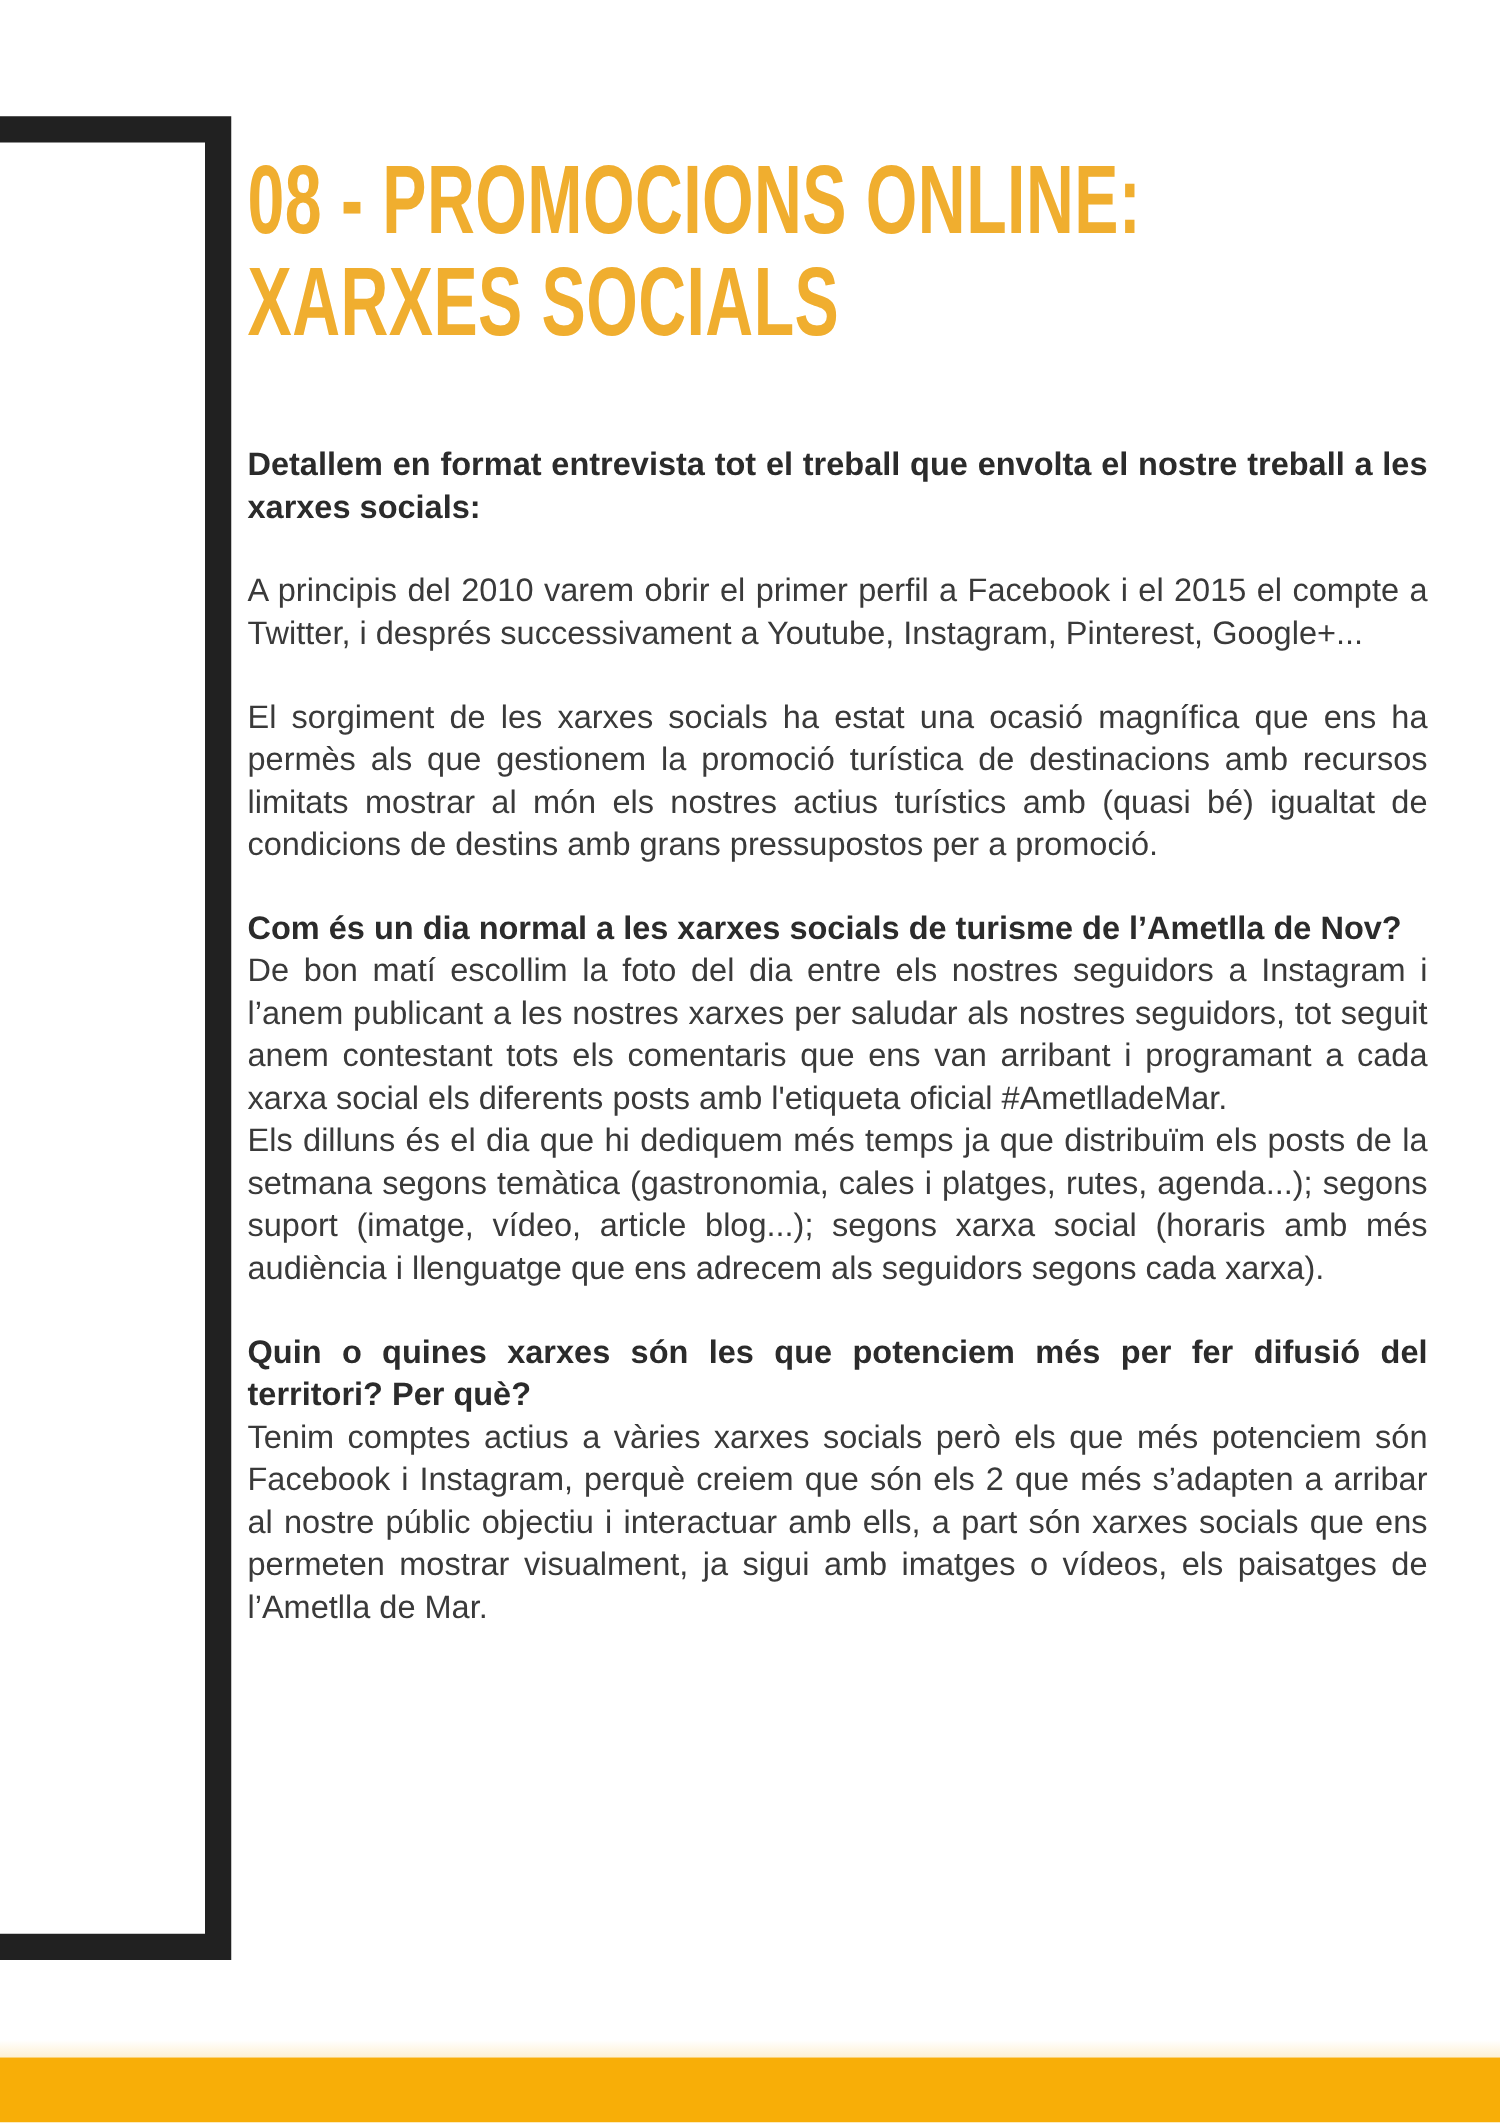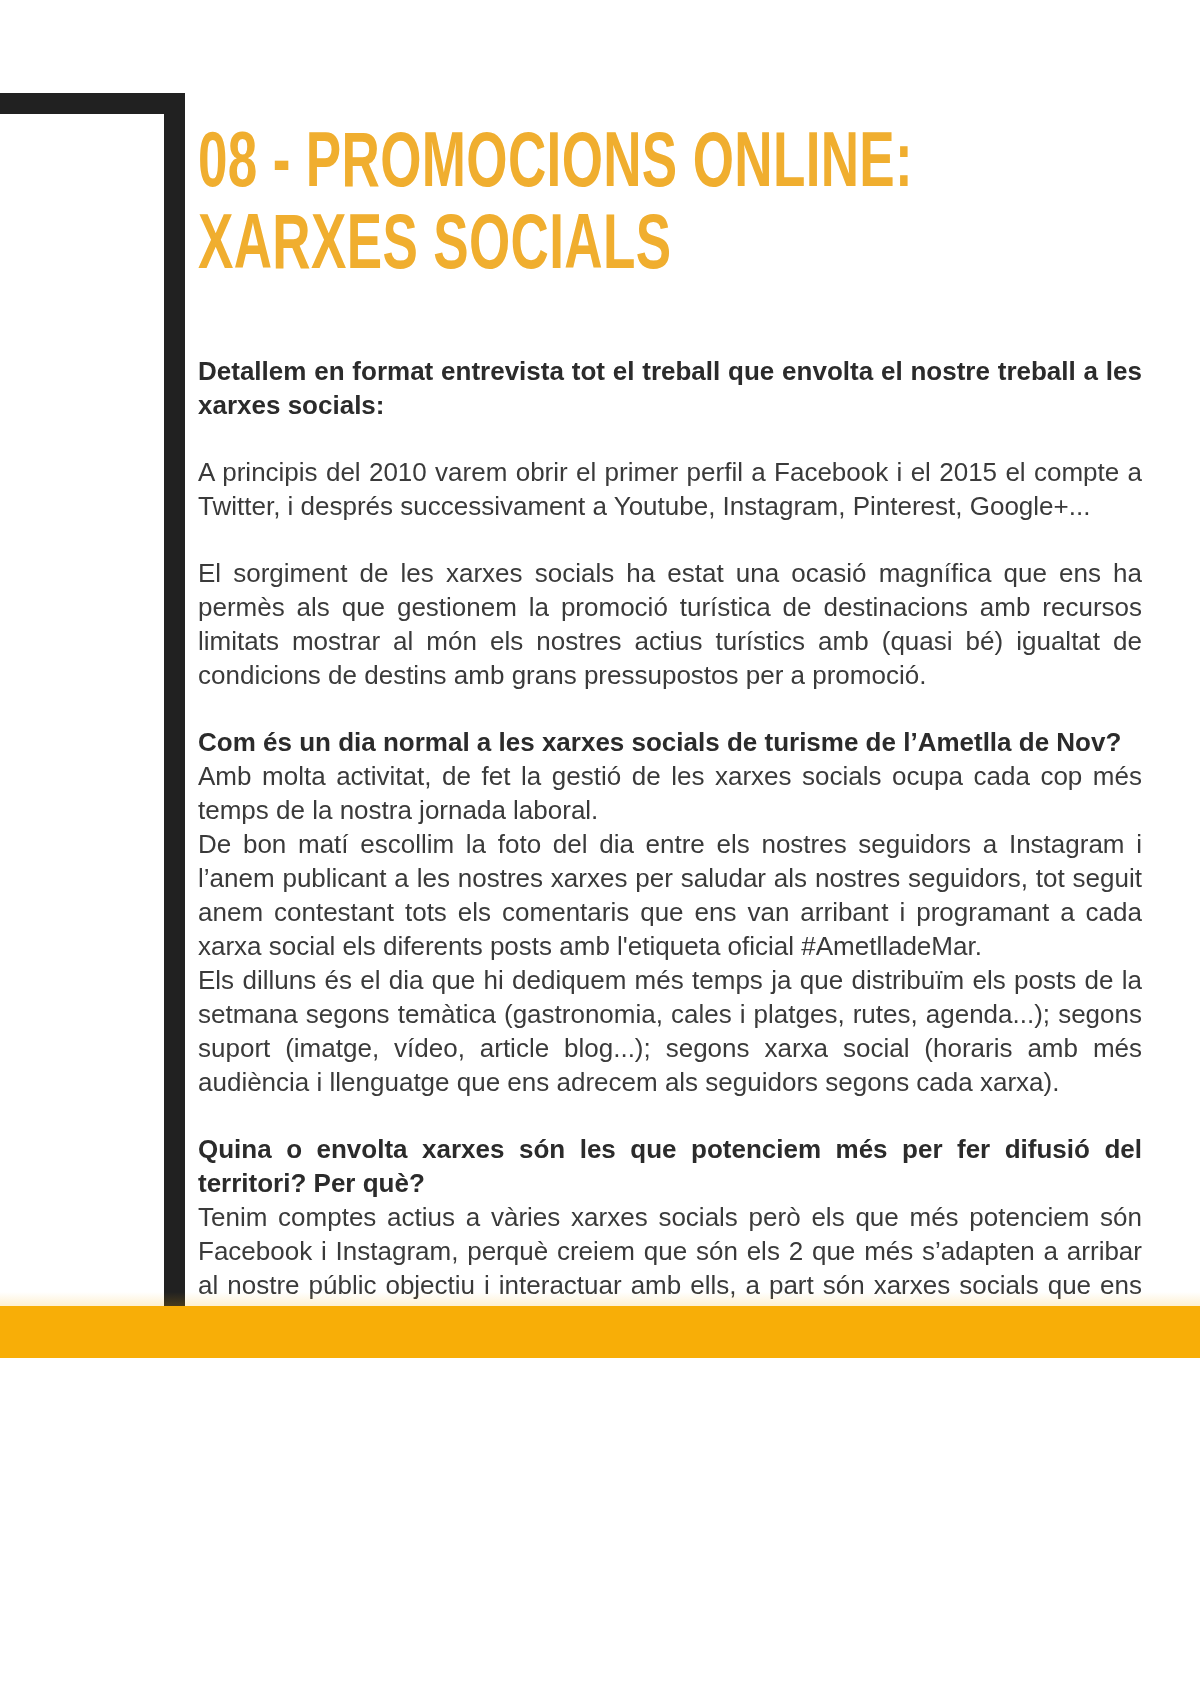--- a/index.html
+++ b/index.html
@@ -1,19 +1,19 @@
 <!DOCTYPE html>
 <html style="--accent-color: #F0AE2F; --bar-color: #F8AE07; --frame-color: #212121; --body-color: #3A3A3A; --bold-color: #2B2B2B;"><head>
 <meta charset="utf-8">
 <style>
   html, body { margin: 0; padding: 0; }
   .page {
     position: relative;
     width: 1200px;
-    height: 1358px;
+    height: 1698px;
     background: #ffffff;
     overflow: hidden;
     font-family: "Liberation Sans", sans-serif;
   }
   
   .frame {
     position: absolute;
     top: 93px;
     left: -40px;
     width: 225px;
@@ -88,25 +88,24 @@
     <section class="qa">
       <p class="a">A principis del 2010 varem obrir el primer perfil a Facebook i el 2015 el compte a Twitter, i després successivament a Youtube, Instagram, Pinterest, Google+...</p>
     </section>
 
     <section class="qa">
       <p class="a">El sorgiment de les xarxes socials ha estat una ocasió magnífica que ens ha permès als que gestionem la promoció turística de destinacions amb recursos limitats mostrar al món els nostres actius turístics amb (quasi bé) igualtat de condicions de destins amb grans pressupostos per a promoció.</p>
     </section>
 
     <section class="qa">
       <p class="q">Com és un dia normal a les xarxes socials de turisme de l’Ametlla de Nov?</p>
-      <p class="a">Amb molta activitat, de fet la gestió de les xarxes socials ocupa cada cop més temps de la nostra jornada laboral.</p>
       <p class="a">De bon matí escollim la foto del dia entre els nostres seguidors a Instagram i l’anem publicant a les nostres xarxes per saludar als nostres seguidors, tot seguit anem contestant tots els comentaris que ens van arribant i programant a cada xarxa social els diferents posts amb l'etiqueta oficial #AmetlladeMar.</p>
       <p class="a">Els dilluns és el dia que hi dediquem més temps ja que distribuïm els posts de la setmana segons temàtica (gastronomia, cales i platges, rutes, agenda...); segons suport (imatge, vídeo, article blog...); segons xarxa social (horaris amb més audiència i llenguatge que ens adrecem als seguidors segons cada xarxa).</p>
     </section>
 
     <section class="qa">
-      <p class="q">Quina o envolta xarxes són les que potenciem més per fer difusió del territori? Per què?</p>
+      <p class="q">Quin o quines xarxes són les que potenciem més per fer difusió del territori? Per què?</p>
       <p class="a">Tenim comptes actius a vàries xarxes socials però els que més potenciem són Facebook i Instagram, perquè creiem que són els 2 que més s’adapten a arribar al nostre públic objectiu i interactuar amb ells, a part són xarxes socials que ens permeten mostrar visualment, ja sigui amb imatges o vídeos, els paisatges de l’Ametlla de Mar.</p>
     </section>
   </div>
 
   <div class="bottom-bar"></div>
 </div>
 
 </body></html>

